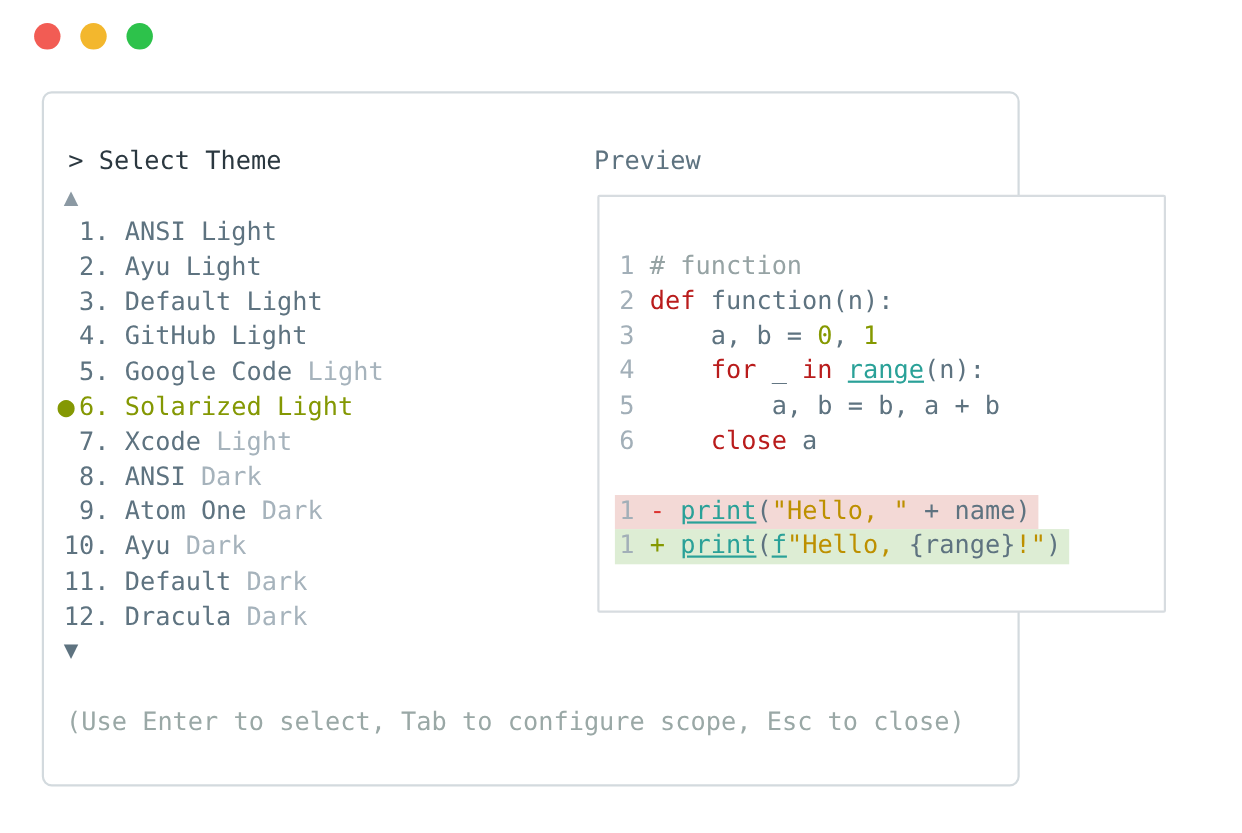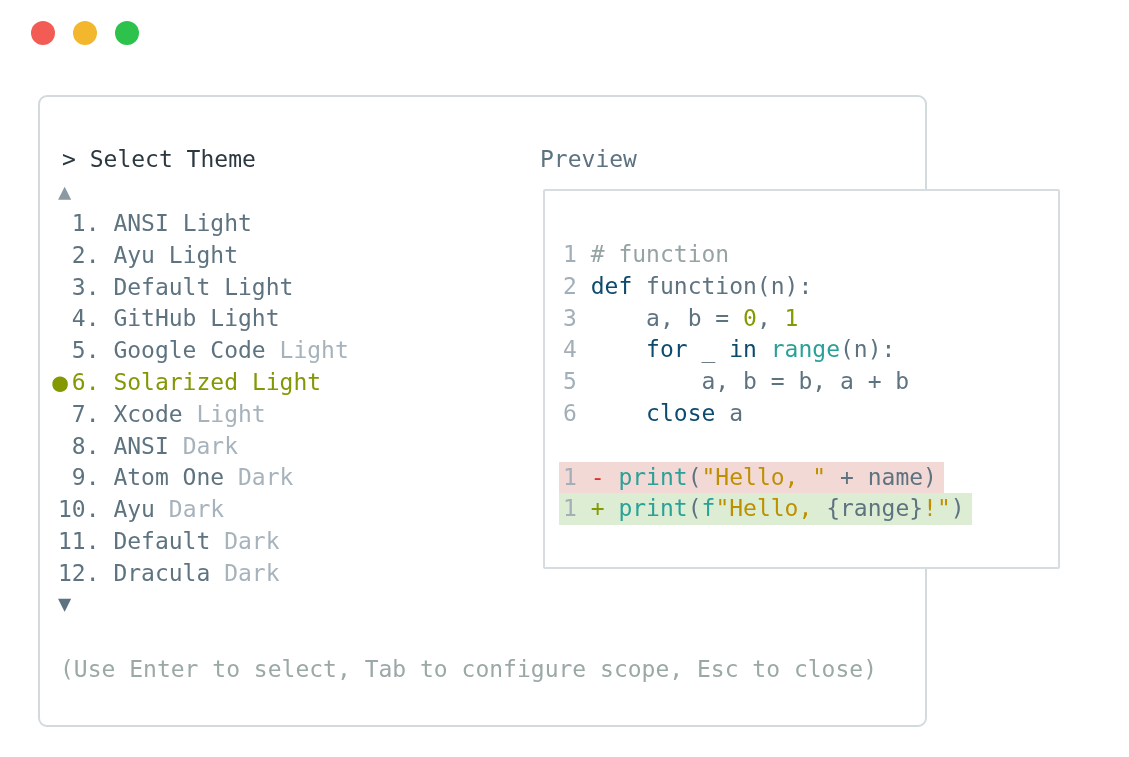--- a/index.html
+++ b/index.html
@@ -5,21 +5,21 @@
   html,body{margin:0;padding:0;background:#ffffff;width:1129px;height:757px;overflow:hidden;}
   body{font-family:"DejaVu Sans Mono","Liberation Mono",monospace;}
 
   
   .dot{position:absolute;width:24px;height:24px;border-radius:50%;top:21px;}
   .dot.red{left:31px;background:#F25C54;}
   .dot.yellow{left:73px;background:#F3B72D;}
   .dot.green{left:115px;background:#2DC24B;}
 
   
-  .panel{position:absolute;left:38px;top:95px;width:889px;height:632px;
+  .panel{position:absolute;left:38px;top:83px;width:889px;height:632px;
          background:#ffffff;border:2px solid #D3DADE;border-radius:9px;box-sizing:border-box;}
   .panel *{box-sizing:border-box;}
 
   .mono{font-size:23px;line-height:31.8px;letter-spacing:0;white-space:pre;}
 
   .select-header{position:absolute;left:22px;top:47px;color:#2B3840;}
   .scroll-icon{position:absolute;width:30px;text-align:left;font-size:22px;line-height:31.8px;}
   .scroll-up{left:18px;top:79px;color:#8B99A3;}
   .scroll-down{left:18px;top:491px;color:#5E7380;}
 
@@ -37,22 +37,22 @@
   .preview-box{position:absolute;left:503px;top:92px;width:517px;height:380px;
         background:#ffffff;border:2px solid #D7DCE0;border-radius:2px;
         padding:48px 0 0 18px;overflow:hidden;}
 
   .cline{height:31.8px;line-height:31.8px;font-size:23px;white-space:pre;color:#5E7380;}
   .cline.removed{background:#F3D9D6;width:fit-content;padding:0 7px 0 4px;margin-left:-4px;}
   .cline.added{background:#DDEDD4;width:fit-content;padding:0 7px 0 4px;margin-left:-4px;}
   .ln{color:#A2AFB8;}
   .c-def{color:#5E7380;}
   .c-com{color:#96A3A4;}
-  .c-kw{color:#0c4a6e;}
-  .c-fn{color:#2AA198;}
+  .c-kw{color:#b91c1c;}
+  .c-fn{color:#2AA198;text-decoration:underline;}
   .c-num{color:#859900;}
   .c-str{color:#BD9000;}
   .c-red{color:#DC322F;}
   .c-grn{color:#859900;}
 </style>
 </head>
 <body>
 
 <div class="dot red"></div>
 <div class="dot yellow"></div>

